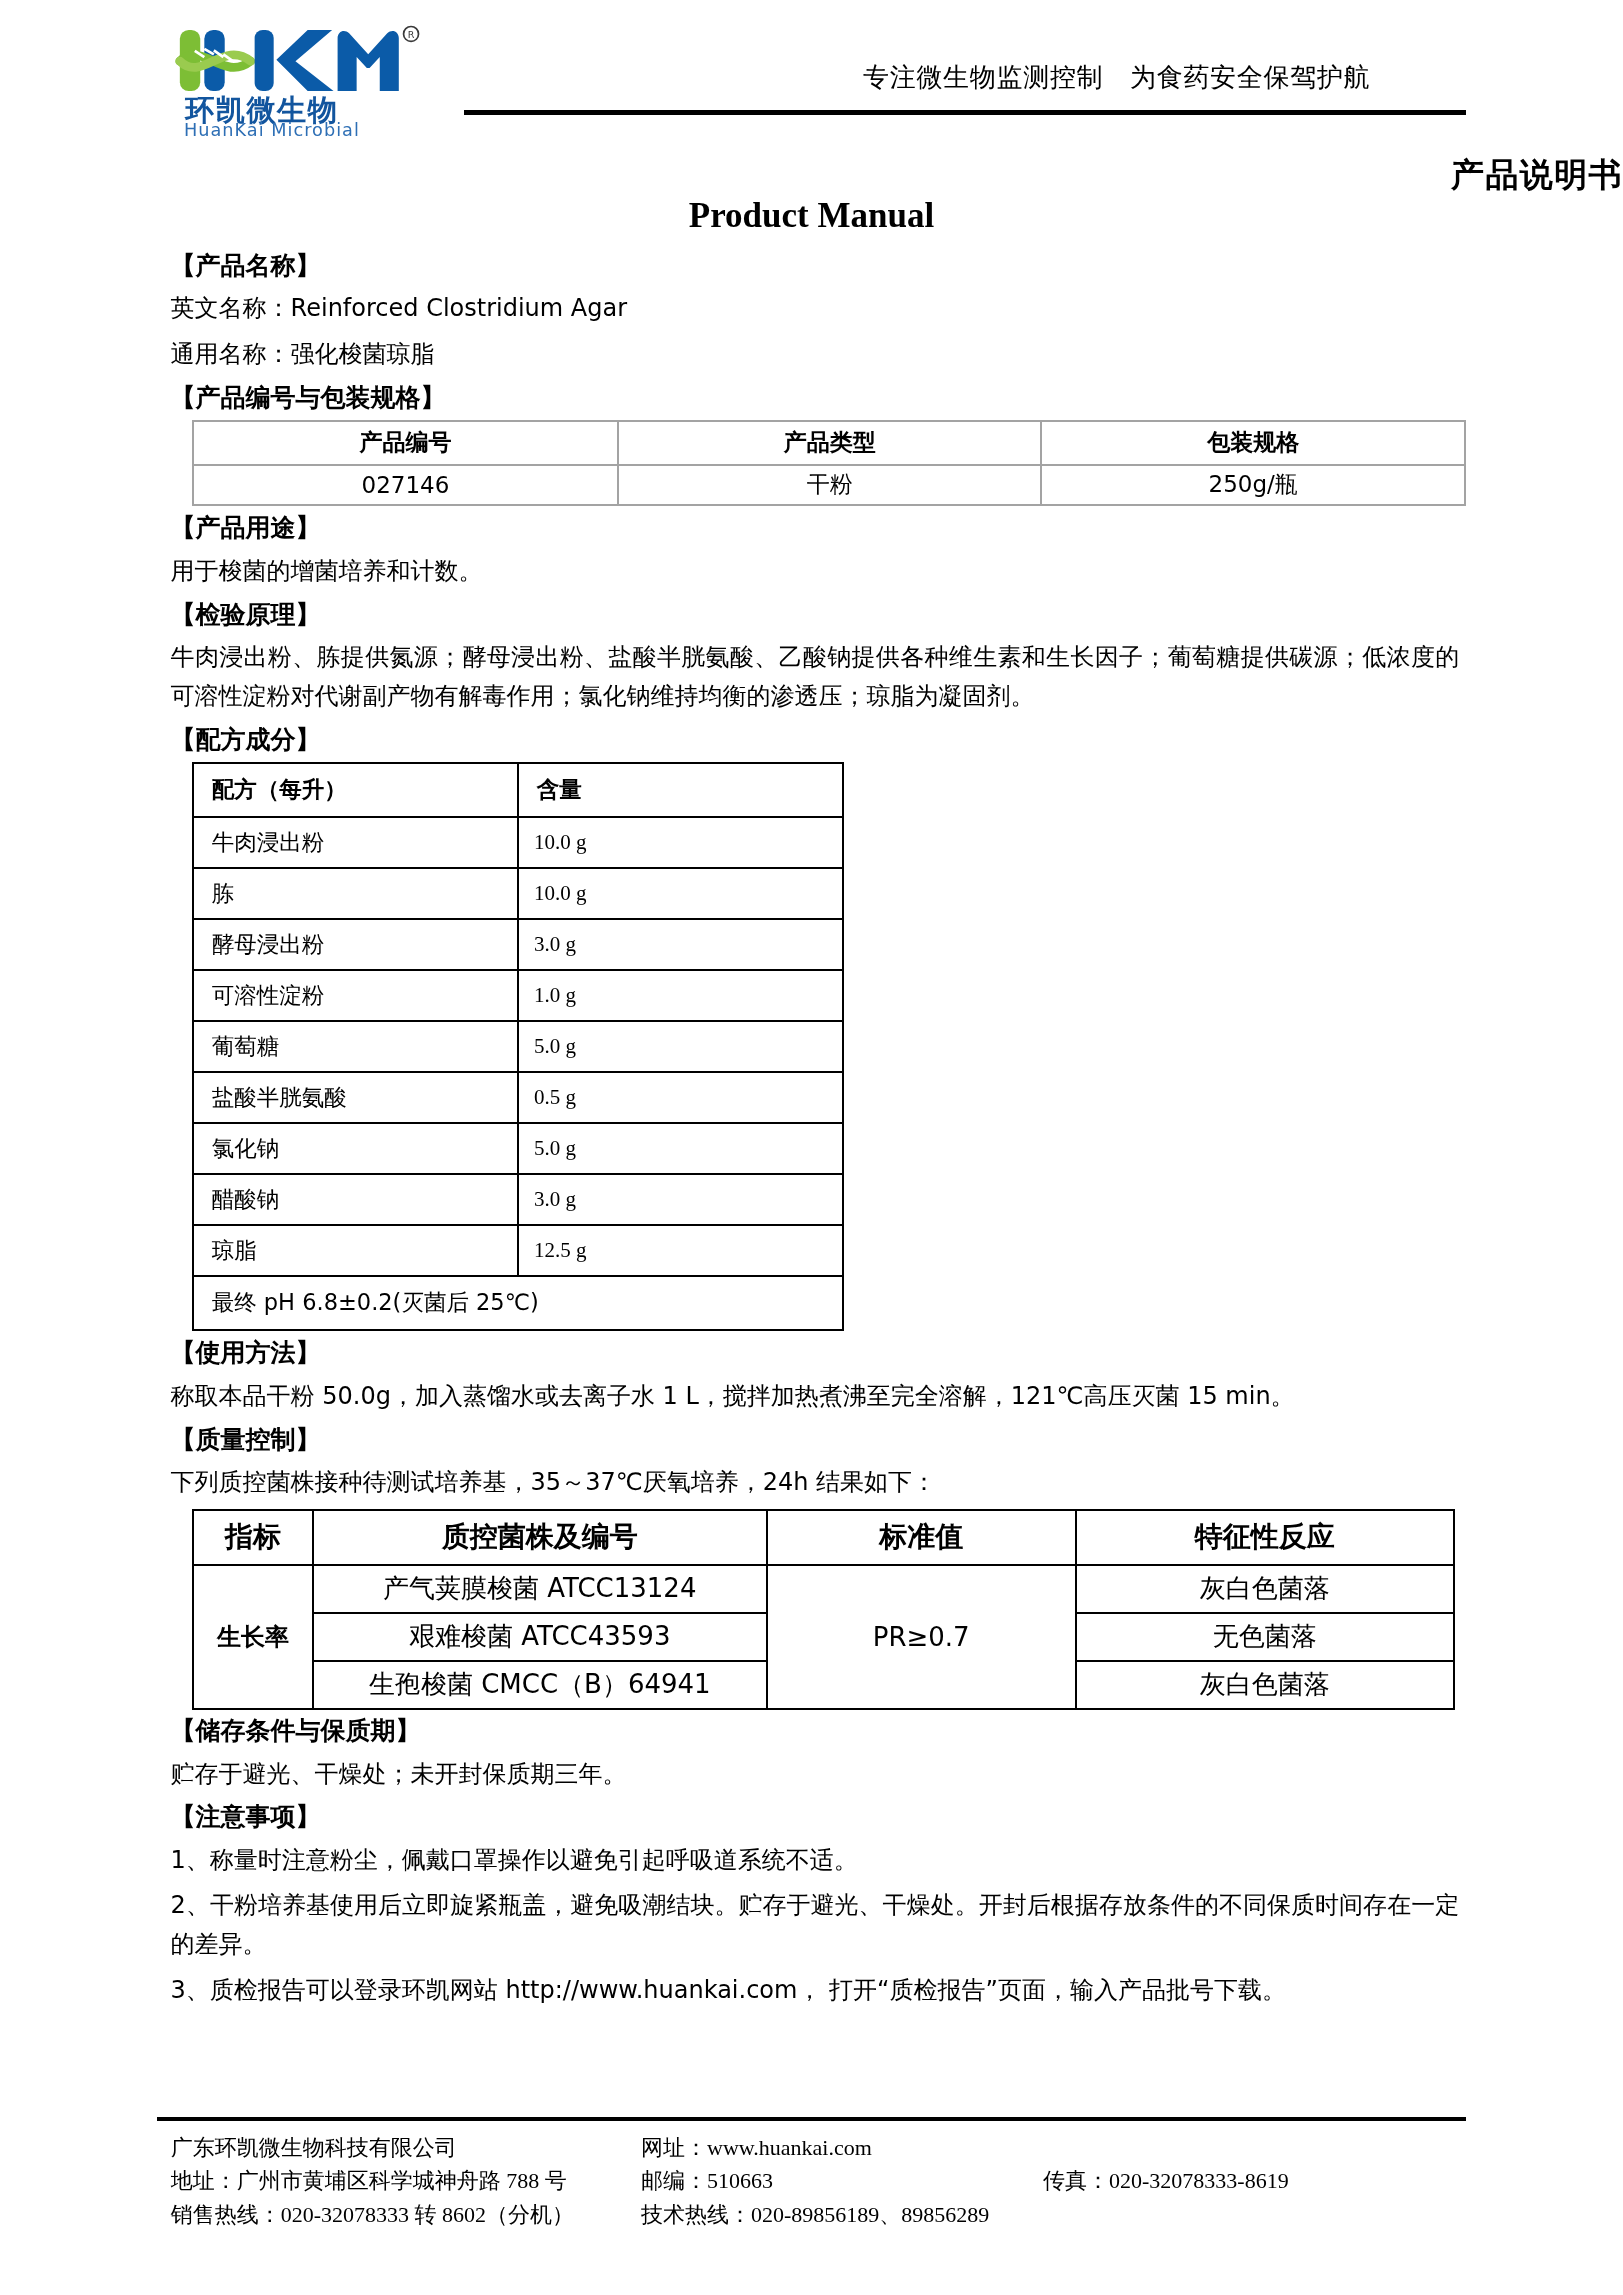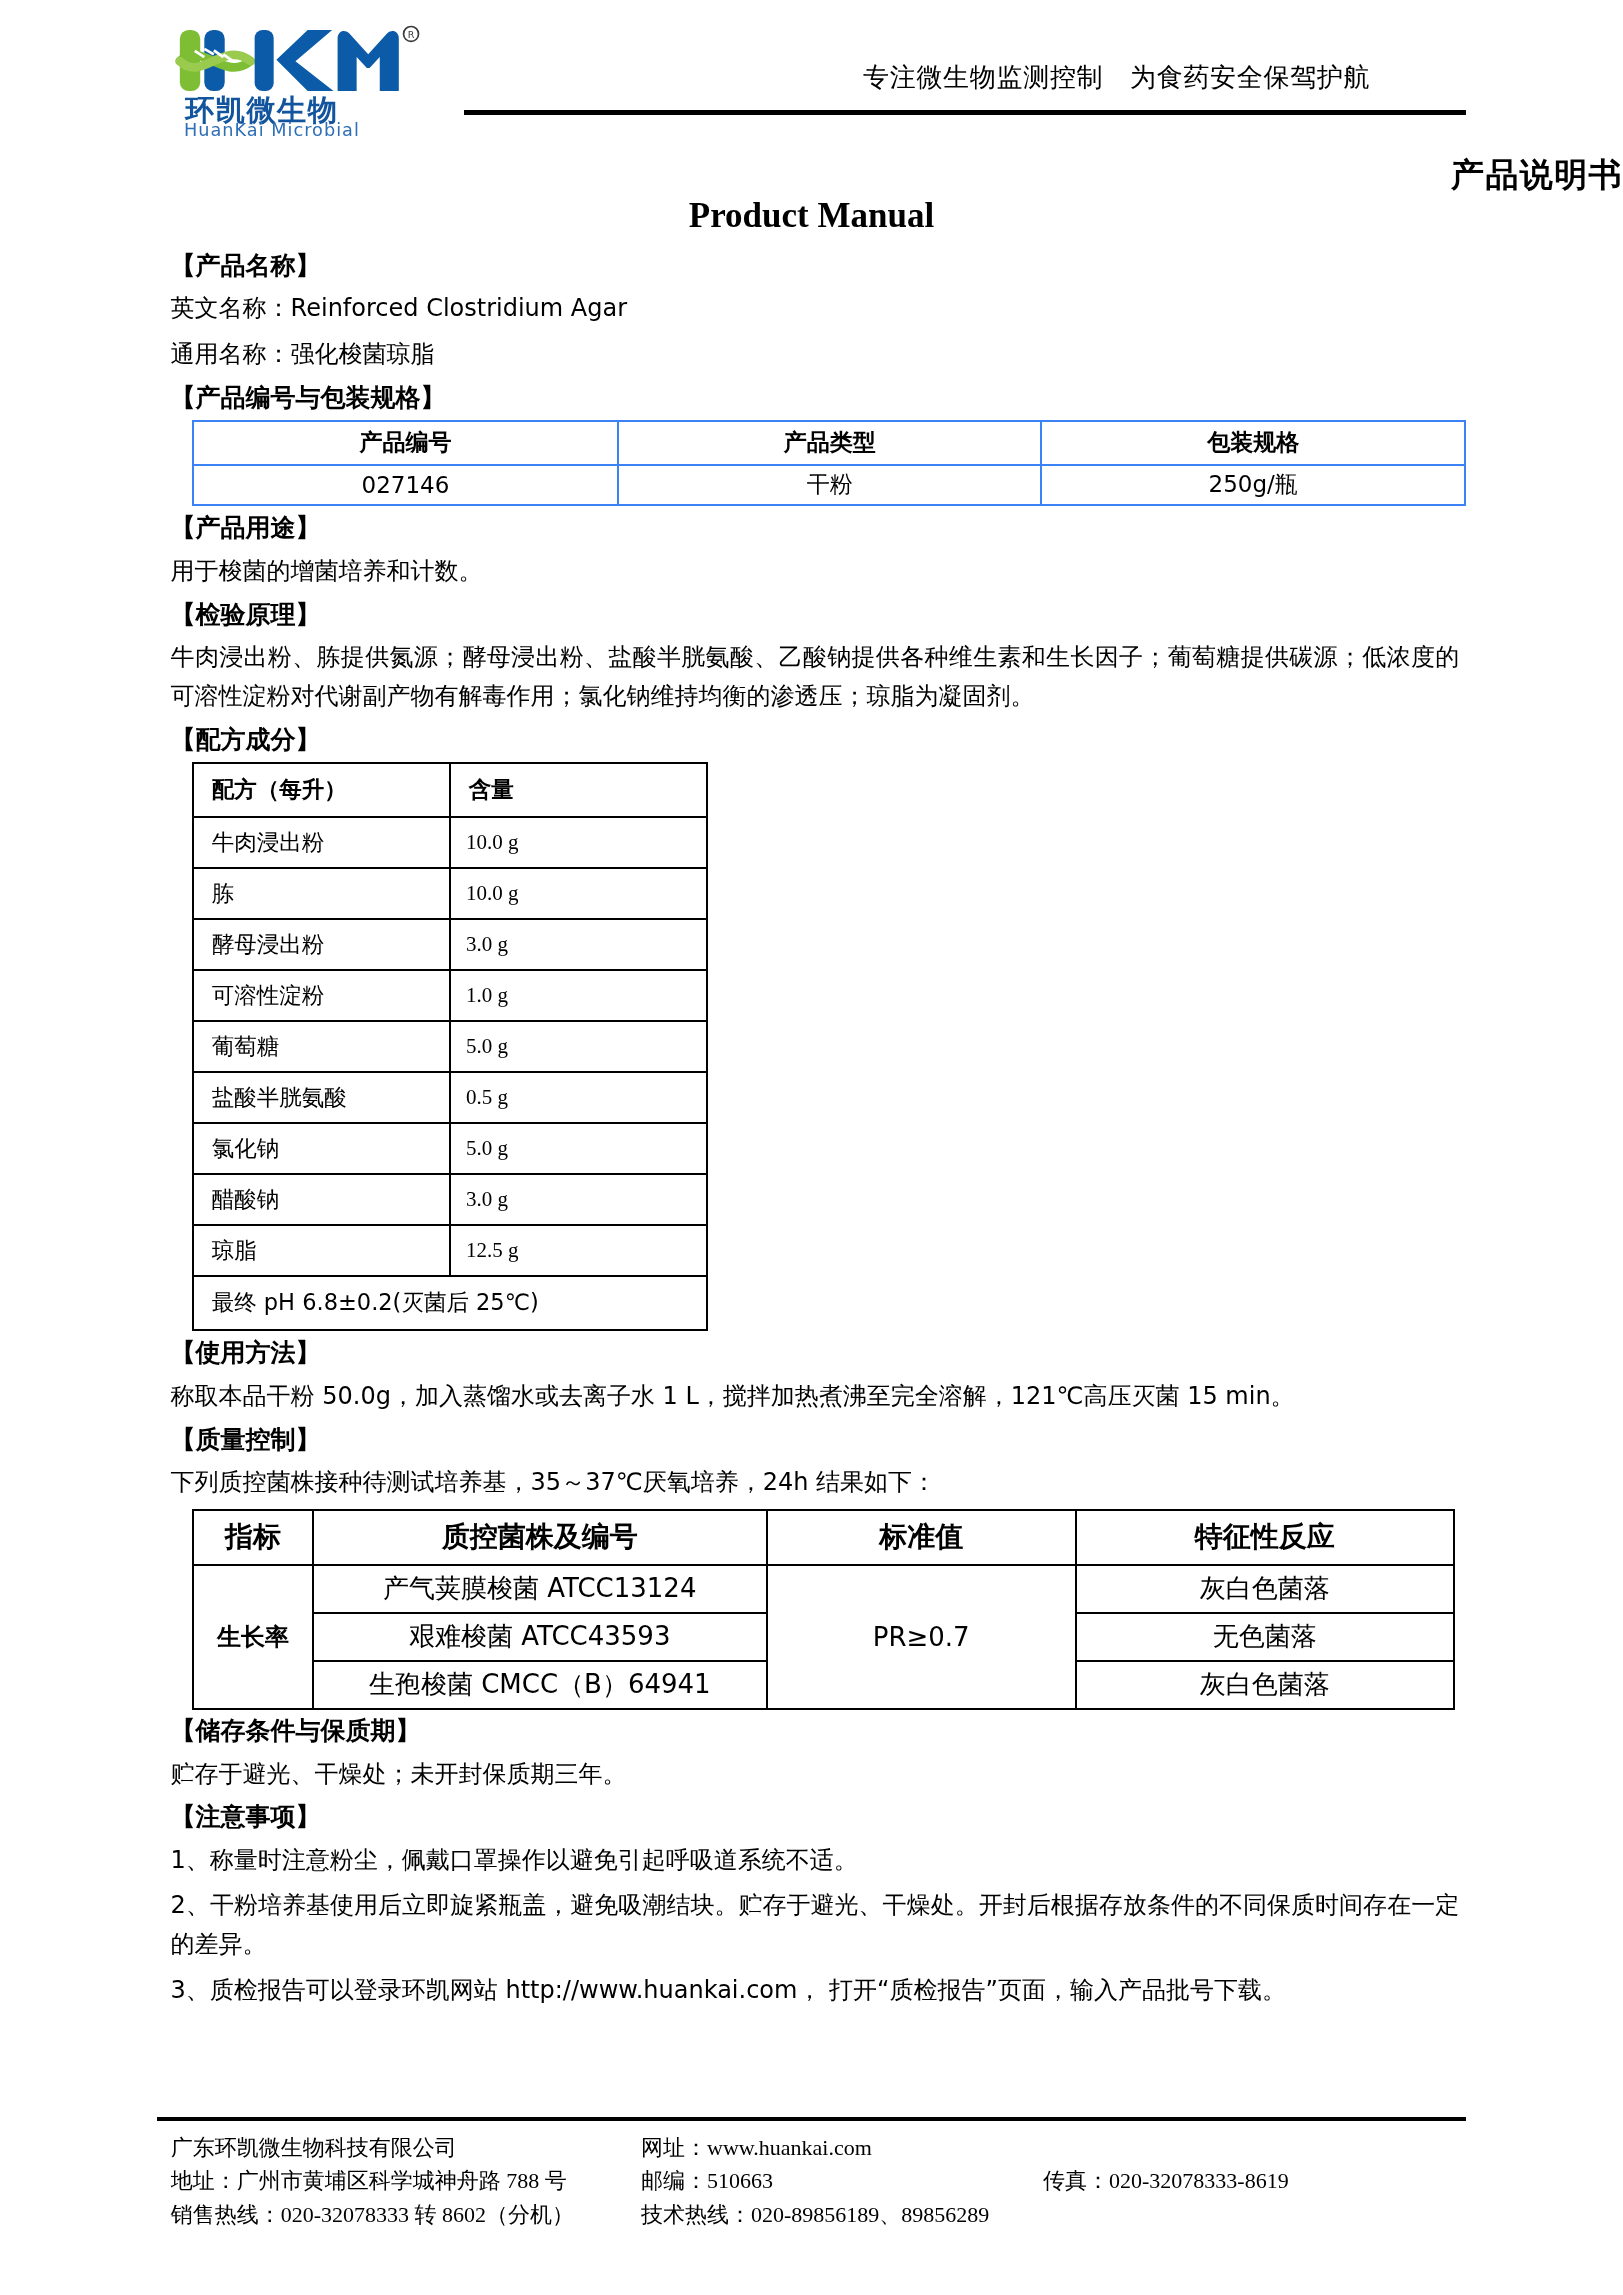--- a/index.html
+++ b/index.html
@@ -75,30 +75,30 @@
   .para.justify { text-align:justify; margin-right:6.8px; }
 
   
   table { border-collapse:collapse; }
   .tbl-spec {
     width:1274px;
     margin:4.1px 0 5.5px 35px;
     table-layout:fixed;
   }
   .tbl-spec td, .tbl-spec th {
-    border:2px solid #3b82f6;
+    border:2px solid #a3a3a3;
     text-align:center;
     font-size:23px;
     padding:0;
     height:38px;
   }
   .tbl-spec th { font-weight:bold; height:42px; }
 
   .tbl-comp {
-    width:516px;
+    width:652px;
     margin:2.7px 0 5.5px 35px;
     table-layout:fixed;
   }
   .tbl-comp td {
     border:2px solid #000;
     font-size:22.5px;
     padding:0 0 0 17.7px;
     height:49px;
     text-align:left;
   }

